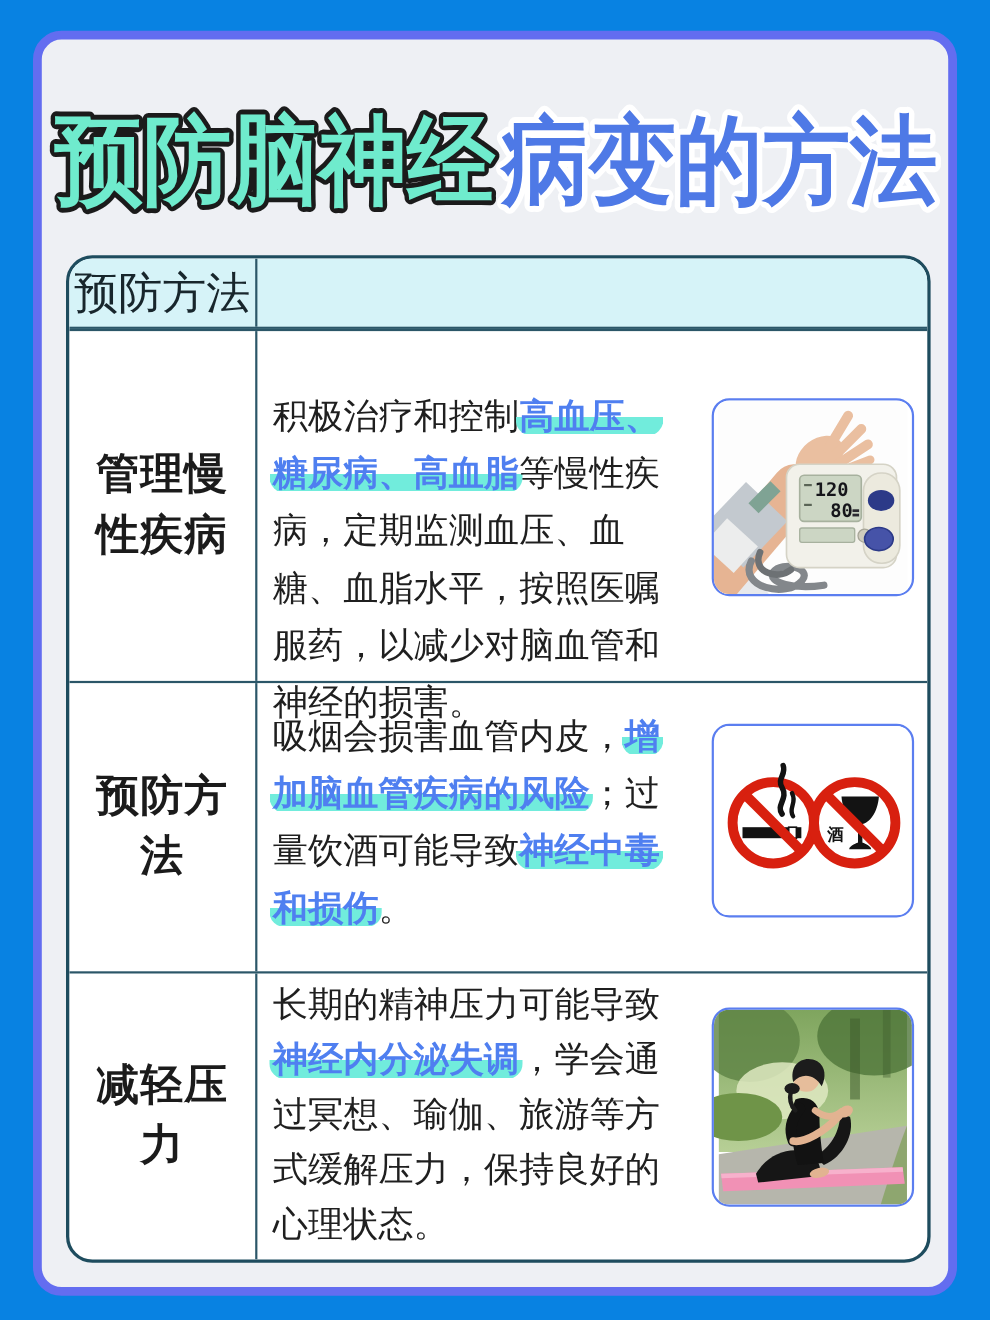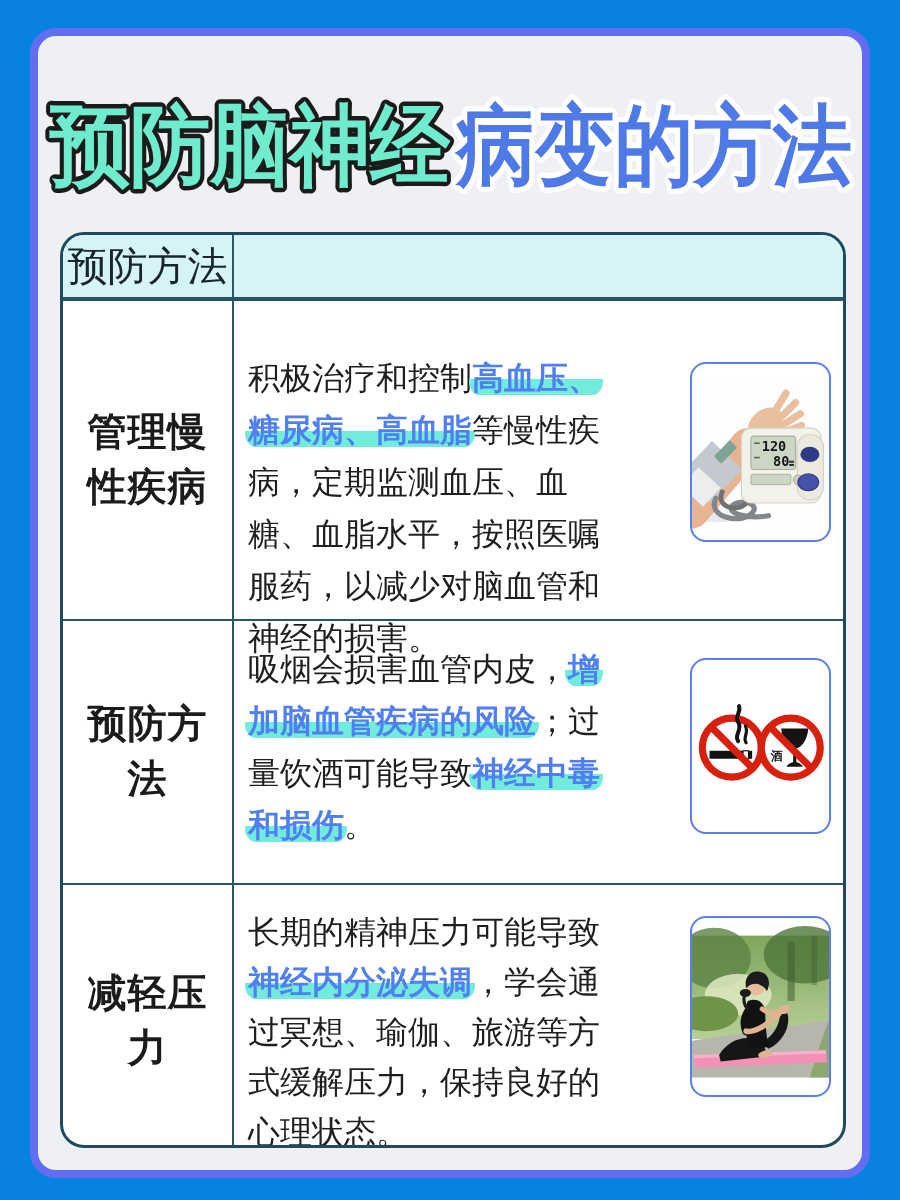--- a/index.html
+++ b/index.html
@@ -31,27 +31,27 @@
   .r1{height:320px;flex:0 0 auto;}
   .r2{height:264px;flex:0 0 auto;}
   .r3{flex:1;}
   .mcell{width:171px;flex:0 0 auto;border-right:2px solid var(--line-thin);
     display:flex;align-items:center;justify-content:center;text-align:center;
     font-size:39px;font-weight:bold;color:#1b1b1b;line-height:1.4;padding:0 14px;letter-spacing:1px;}
   .dcell{flex:1;position:relative;padding-left:14px;}
   .desc{width:372px;font-size:32px;line-height:52px;color:var(--ink);}
   .r1 .desc{padding-top:8px;margin-top:43px;}
   .r2 .desc{padding-top:22px;}
-  .r3 .desc{padding-top:22px;line-height:50px;}
+  .r3 .desc{padding-top:3px;line-height:50px;}
   .hl{color:var(--hl-blue);font-weight:bold;
     background-image:linear-gradient(to bottom, rgba(0,0,0,0) 52%, var(--hl-teal) 52%, var(--hl-teal) 96%, rgba(0,0,0,0) 96%);
     border-radius:14px;padding:0 3px;margin:0 -3px;
     -webkit-box-decoration-break:clone;box-decoration-break:clone;}
 
-  .photo{position:absolute;right:12px;width:141px;height:180px;background:#fff;
+  .photo{position:absolute;right:12px;width:184px;height:180px;background:#fff;
     border:2px solid var(--photo-border);border-radius:16px;overflow:hidden;}
   .photo svg{display:block;width:100%;height:100%;}
   .p1{top:61px;}
   .p2{top:37px;height:176px;}
   .p3{top:31px;height:181px;}
 </style>
 </head>
 <body>
 
 <div class="card">

